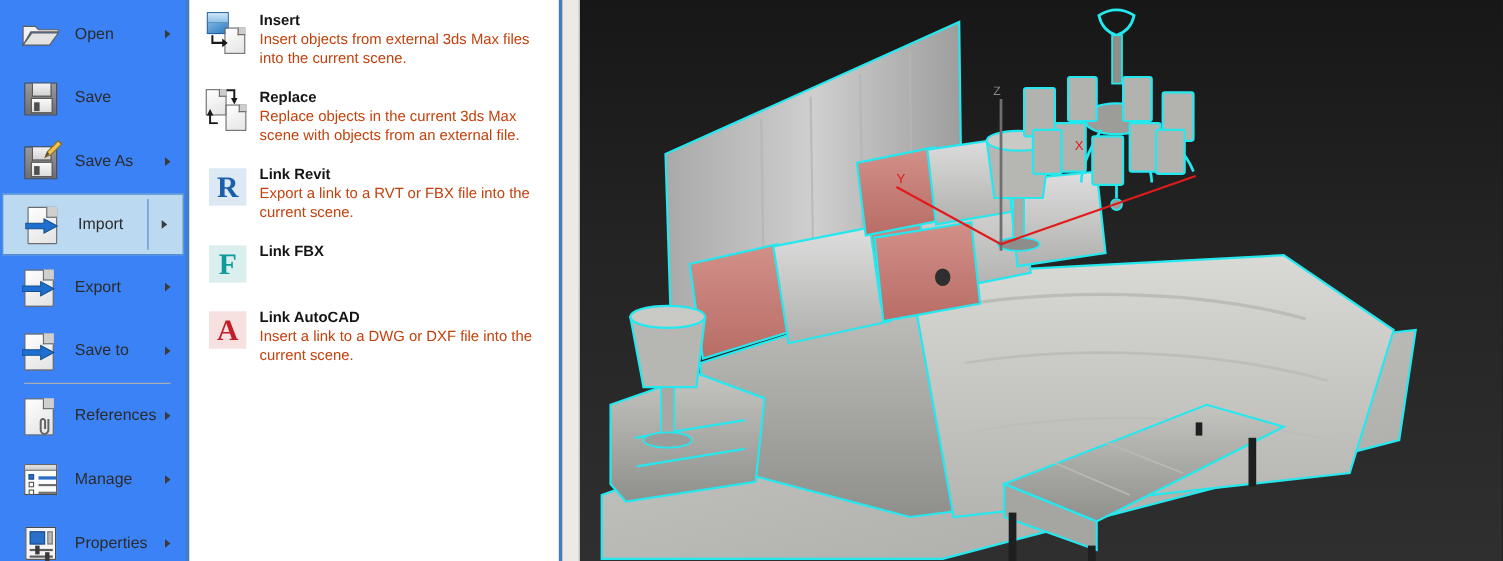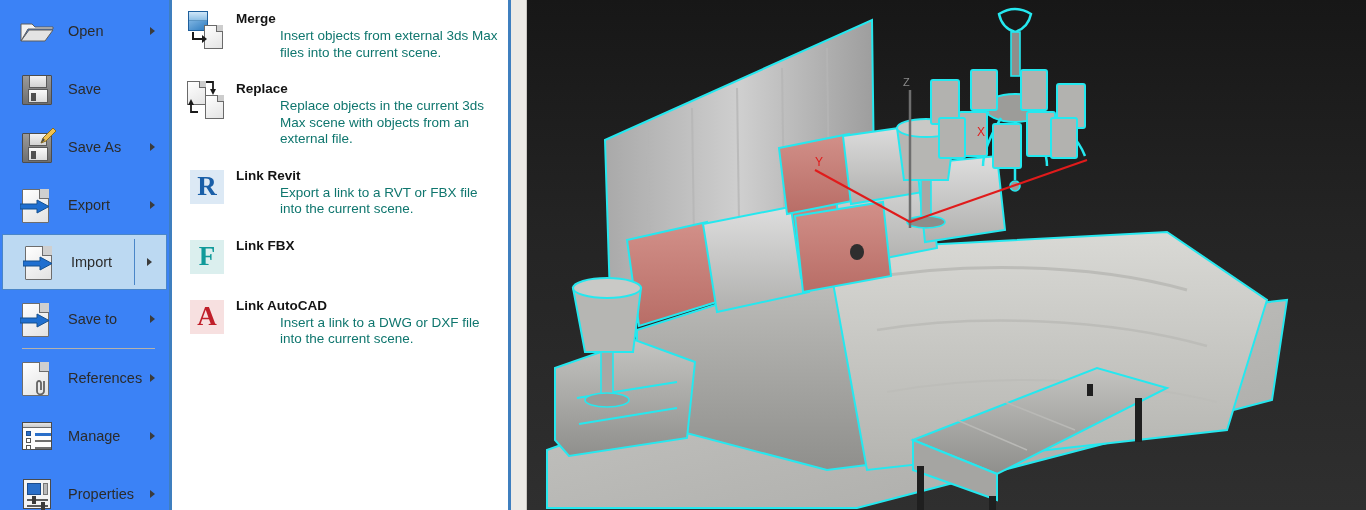--- a/index.html
+++ b/index.html
@@ -186,22 +186,22 @@
     width: 42px; height: 42px;
     flex: 0 0 42px;
     margin-right: 8px;
   }
   .sm-txt { flex: 1 1 auto; padding-top: 1px; }
   .sm-title {
     font-size: 13.5px; font-weight: bold; color: #141414;
     line-height: 17px;
   }
   .sm-desc {
-    font-size: 13.5px; color: #0f766e;
-    line-height: 16.5px; margin-top: 1px; margin-left: 44px;
+    font-size: 13.5px; color: #c2410c;
+    line-height: 16.5px; margin-top: 1px;
   }
 
   
   .mi-cube {
     position: absolute; left: 2px; top: 2px;
     width: 20px; height: 20px;
     background: linear-gradient(150deg,#9ecbef,#2f7cc0);
     border: 1px solid #1f5f9c;
   }
   .mi-cube::after {
@@ -278,43 +278,43 @@
             </span>
             <svg class="ic-pencil" viewBox="0 0 20 20">
               <path d="M3 17 L5 12 L15 2 L18 5 L8 15 Z" fill="#f2c14e" stroke="#8a6d1f"></path>
               <path d="M15 2 L18 5" stroke="#8a6d1f"></path>
               <path d="M3 17 L5 12 L7 14 Z" fill="#4a4a4a"></path>
             </svg>
           </span>
           <span class="sb-label">Save As</span>
           <span class="sb-arrow"></span>
         </div>
-        <div class="sb-item">
+        <div class="sb-item sel">
           <span class="sb-ico">
             <span class="ic-page">
               <span class="fold"></span>
             </span>
             <svg class="ic-arrow-blue" viewBox="0 0 30 15">
               <path d="M0 5 L17 5 L17 1 L29 7.5 L17 14 L17 10 L0 10 Z" fill="#1f6fd0" stroke="#14508f"></path>
             </svg>
           </span>
-          <span class="sb-label">Export</span>
-          <span class="sb-arrow"></span>
-        </div>
-        <div class="sb-item sel">
+          <span class="sb-label">Import</span>
+          <span class="sb-sep"></span>
+          <span class="sb-arrow"></span>
+        </div>
+        <div class="sb-item">
           <span class="sb-ico">
             <span class="ic-page">
               <span class="fold"></span>
             </span>
             <svg class="ic-arrow-blue" viewBox="0 0 30 15">
               <path d="M0 5 L17 5 L17 1 L29 7.5 L17 14 L17 10 L0 10 Z" fill="#1f6fd0" stroke="#14508f"></path>
             </svg>
           </span>
-          <span class="sb-label">Import</span>
-          <span class="sb-sep"></span>
+          <span class="sb-label">Export</span>
           <span class="sb-arrow"></span>
         </div>
         <div class="sb-item">
           <span class="sb-ico">
             <span class="ic-page">
               <span class="fold"></span>
             </span>
             <svg class="ic-arrow-blue" viewBox="0 0 30 15">
               <path d="M0 5 L17 5 L17 1 L29 7.5 L17 14 L17 10 L0 10 Z" fill="#1f6fd0" stroke="#14508f"></path>
             </svg>
@@ -382,21 +382,21 @@
             <span class="mi-cube"></span>
             <span class="mi-page" style="left:18px;top:16px">
               <span class="f"></span>
             </span>
             <svg style="position:absolute;left:6px;top:22px;width:16px;height:12px" viewBox="0 0 16 12">
               <path d="M1 1 L1 8 L13 8" fill="none" stroke="#1a1a1a" stroke-width="2"></path>
               <path d="M10 4 L15 8 L10 12 Z" fill="#1a1a1a"></path>
             </svg>
           </span>
           <span class="sm-txt">
-            <span class="sm-title" style="display:block">Merge</span>
+            <span class="sm-title" style="display:block">Insert</span>
             <span class="sm-desc" style="display:block">Insert objects from external 3ds Max files into the current scene.</span>
           </span>
         </div>
         <div class="sm-item">
           <span class="sm-ico">
             <span class="mi-page" style="left:1px;top:2px">
               <span class="f"></span>
             </span>
             <span class="mi-page" style="left:19px;top:16px">
               <span class="f"></span>

